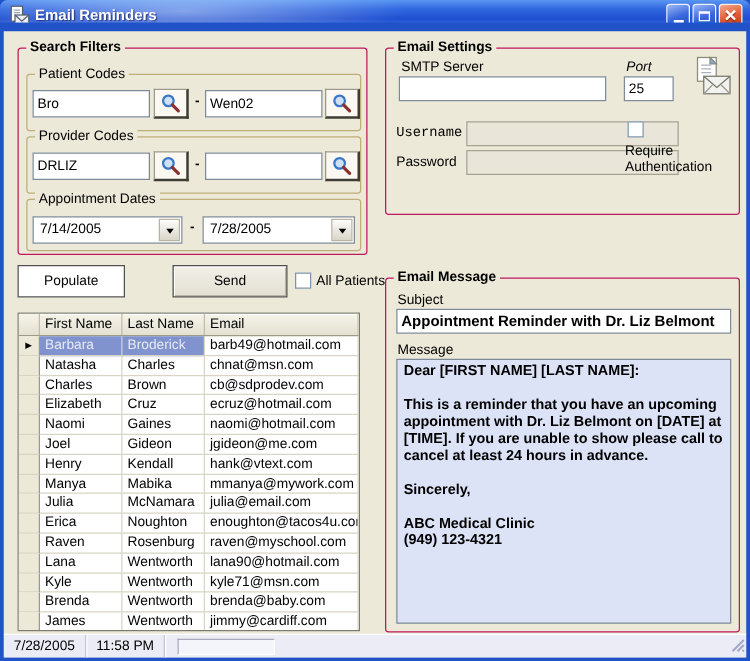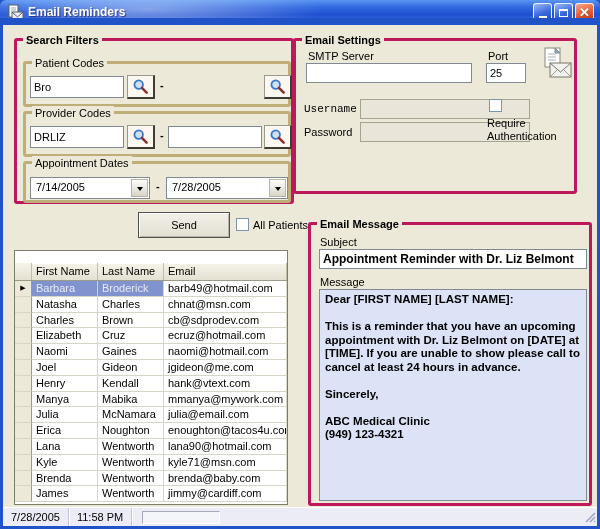--- a/index.html
+++ b/index.html
@@ -32,21 +32,21 @@
     border:1px solid rgba(255,255,255,.9);
     display:flex; align-items:center; justify-content:center; cursor:default;
   }
   .wbtn.bl { background:linear-gradient(160deg,#9AB8F6 0%,#3866DC 55%,#2450C0 100%); }
   .wbtn.rd { background:linear-gradient(160deg,#F4A88C 0%,#E25A34 55%,#C03408 100%); }
   .glyph-min { width:8px; height:3px; background:#fff; margin-top:9px; }
   .glyph-max { width:9px; height:8px; border:1px solid #fff; border-top-width:2px; }
   .glyph-x { color:#fff; font-weight:bold; font-size:13px; line-height:13px; text-shadow:0 1px 1px rgba(0,0,0,.35); }
   
   .bodyArea { position:absolute; left:3px; right:3px; top:25px; bottom:3px; background:#ECE9D8; overflow:hidden; }
-  .grp { position:absolute; border:3px solid #be185d; border-radius:3px; }
+  .grp { position:absolute; border:1px solid #be185d; border-radius:3px; }
   .grp.sub { border-color:#BFAE78; }
   .lgd { position:absolute; top:-8px; left:6px; background:#ECE9D8; padding:0 3px; line-height:14px; white-space:nowrap; }
   .grp.bold > .lgd { font-weight:bold; }
   .lbl { position:absolute; white-space:nowrap; }
   .tb {
     position:absolute; background:#fff; border:1px solid #7F8A94;
     font-family:"Liberation Sans",sans-serif; font-size:11px; padding:0 3px; outline:none;
   }
   .tb.dis { background:#E9E6D9; border-color:#A5A392; }
   .dash { position:absolute; font-weight:bold; }
@@ -65,21 +65,21 @@
   .arrow-dn { width:0; height:0; border:3.5px solid transparent; border-top:4.5px solid #000; margin-top:4px; }
   .btn {
     position:absolute; font-family:"Liberation Sans",sans-serif; font-size:11px;
     display:flex; align-items:center; justify-content:center; cursor:default;
   }
   .btn.populate { background:#fff; border:1px solid #505050; }
   .btn.send { background:linear-gradient(#F2F0E8,#E2DFD2); border:1px solid #505050; box-shadow:inset 1px 1px 0 #fff, inset -1px -1px 0 #B8B5A6; }
   .cb { position:absolute; width:13px; height:13px; background:#fff; border:1px solid #7E94A8; }
   
   .grid { position:absolute; background:#fff; border:1px solid #7C7C6C; overflow:hidden; }
-  .g-head { display:flex; height:18px; background:linear-gradient(#F6F4EA,#E4E1D2); border-bottom:1px solid #9C9A88;margin-top:12px; }
+  .g-head { display:flex; height:18px; background:linear-gradient(#F6F4EA,#E4E1D2); border-bottom:1px solid #9C9A88; }
   .g-hsel { width:17px; border-right:1px solid #C0BDA8; }
   .g-hcell { padding:2px 0 0 4px; border-right:1px solid #C0BDA8; box-shadow:inset 0 1px 0 #fff; white-space:nowrap; overflow:hidden; }
   .c0 { width:66px; } .c1 { width:66px; } .c2 { flex:1; }
   .g-row { display:flex; height:15.8px; }
   .g-sel {
     width:17px; background:#ECE9D8; border-right:1px solid #9C9A88; border-bottom:1px solid #D8D5C6;
     font-size:7px; display:flex; align-items:center; justify-content:center; color:#000;
   }
   .g-cell { padding:1px 0 12px 4px; border-right:1px solid #D8D5C6; border-bottom:1px solid #D8D5C6; white-space:nowrap; overflow:hidden; }
   .g-row.sel .c0, .g-row.sel .c1 { background:#8093CE; color:#E6E9F4; }
@@ -136,20 +136,21 @@
       <div class="grp sub" style="left:6px; top:20px; width:268px; height:46px;">
         <span class="lgd">Patient Codes</span>
         <input class="tb" style="left: 4px; top: 12px; width: 94px; height: 22px;" value="Bro">
         <div class="magbtn" style="left:101px; top:11px;">
           <svg width="17" height="17" viewBox="0 0 16 16">
               <circle cx="6.3" cy="6.3" r="4" fill="#CDE0F5" stroke="#3A77C8" stroke-width="1.7"></circle>
               <line x1="9.3" y1="9.3" x2="13.8" y2="13.8" stroke="#8B3030" stroke-width="2.4" stroke-linecap="round"></line>
             </svg>
         </div>
         <span class="dash" style="left:134px; top:15px;">-</span>
+        <input class="tb" style="left: 142px; top: 12px; width: 94px; height: 22px;" value="Wen02">
         <div class="magbtn" style="left:238px; top:11px;">
           <svg width="17" height="17" viewBox="0 0 16 16">
               <circle cx="6.3" cy="6.3" r="4" fill="#CDE0F5" stroke="#3A77C8" stroke-width="1.7"></circle>
               <line x1="9.3" y1="9.3" x2="13.8" y2="13.8" stroke="#8B3030" stroke-width="2.4" stroke-linecap="round"></line>
             </svg>
         </div>
       </div>
 
       <div class="grp sub" style="left:6px; top:70px; width:268px; height:46px;">
         <span class="lgd">Provider Codes</span>
@@ -181,20 +182,23 @@
         <span class="dash" style="left:130px; top:16px;">-</span>
         <div class="combo" style="left:140px; top:13px; width:122px;">
           <span class="cval">7/28/2005</span>
           <span class="cbtn">
               <span class="arrow-dn"></span>
             </span>
         </div>
       </div>
     </div>
 
+    <div class="btn populate" style="left:11px; top:187px; width:86px; height:26px;">
+      <span>Populate</span>
+    </div>
     <div class="btn send" style="left:135px; top:187px; width:92px; height:26px;">
       <span>Send</span>
     </div>
     <span class="cb" style="left:233px; top:193px;"></span>
     <span class="lbl" style="left:250px; top:194px;">All Patients</span>
 
     <div class="grid" style="left:11px; top:225px; width:274px; height:255px;">
       <div class="g-head">
         <div class="g-hsel"></div>
         <div class="g-hcell c0">First Name</div>
@@ -257,20 +261,26 @@
             <div class="g-cell c2">julia@email.com</div>
           </div>
           <div class="g-row">
             <div class="g-sel"></div>
             <div class="g-cell c0">Erica</div>
             <div class="g-cell c1">Noughton</div>
             <div class="g-cell c2">enoughton@tacos4u.com</div>
           </div>
           <div class="g-row">
             <div class="g-sel"></div>
+            <div class="g-cell c0">Raven</div>
+            <div class="g-cell c1">Rosenburg</div>
+            <div class="g-cell c2">raven@myschool.com</div>
+          </div>
+          <div class="g-row">
+            <div class="g-sel"></div>
             <div class="g-cell c0">Lana</div>
             <div class="g-cell c1">Wentworth</div>
             <div class="g-cell c2">lana90@hotmail.com</div>
           </div>
           <div class="g-row">
             <div class="g-sel"></div>
             <div class="g-cell c0">Kyle</div>
             <div class="g-cell c1">Wentworth</div>
             <div class="g-cell c2">kyle71@msn.com</div>
           </div>
@@ -282,27 +292,27 @@
           </div>
           <div class="g-row">
             <div class="g-sel"></div>
             <div class="g-cell c0">James</div>
             <div class="g-cell c1">Wentworth</div>
             <div class="g-cell c2">jimmy@cardiff.com</div>
           </div>
         </div>
     </div>
 
-    <div class="grp bold" style="left:290px; top:13px; width:284px; height:156px;">
+    <div class="grp bold" style="left:305px; top:13px; width:284px; height:134px;">
       <span class="lgd">Email Settings</span>
 
       <span class="lbl" style="left:12px; top:9px;">SMTP Server</span>
       <input class="tb" style="left: 10px; top: 22px; width: 166px; height: 20px;" value="">
 
-      <span class="lbl" style="left:192px; top:9px;">Port</span>
+      <span class="lbl" style="left:192px; top:9px;font-style:italic;">Port</span>
       <input class="tb" style="left: 190px; top: 22px; width: 40px; height: 20px;" value="25">
 
       <span style="position:absolute; left:242px; top:5px;">
         <svg width="36" height="36" viewBox="0 0 36 36">
           <rect x="7" y="2" width="15" height="19" fill="#fff" stroke="#8A8A7A" stroke-width="1"></rect>
           <polygon points="17,2 22,7 17,7" fill="#7FA8E8" stroke="#8A8A7A" stroke-width="1"></polygon>
           <line x1="10" y1="8" x2="18" y2="8" stroke="#AAB2BC" stroke-width="1"></line>
           <line x1="10" y1="11" x2="18" y2="11" stroke="#AAB2BC" stroke-width="1"></line>
           <line x1="10" y1="14" x2="18" y2="14" stroke="#AAB2BC" stroke-width="1"></line>
           <rect x="12" y="17" width="21" height="14" fill="#F2F2F0" stroke="#77776A" stroke-width="1"></rect>

